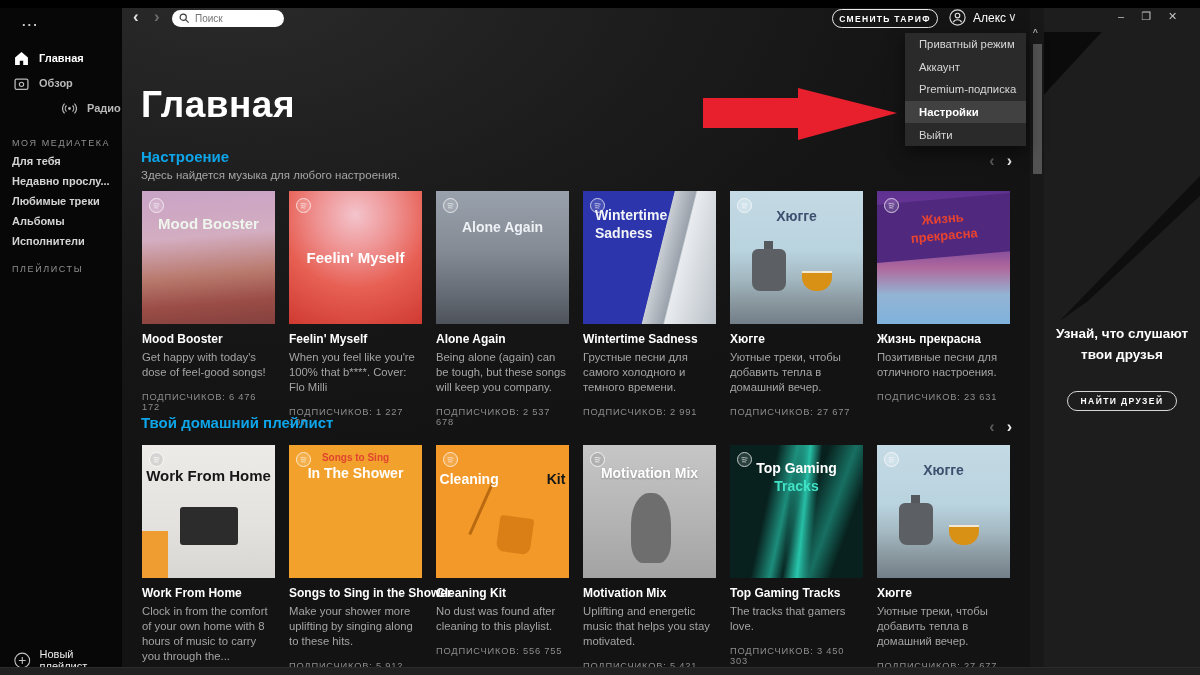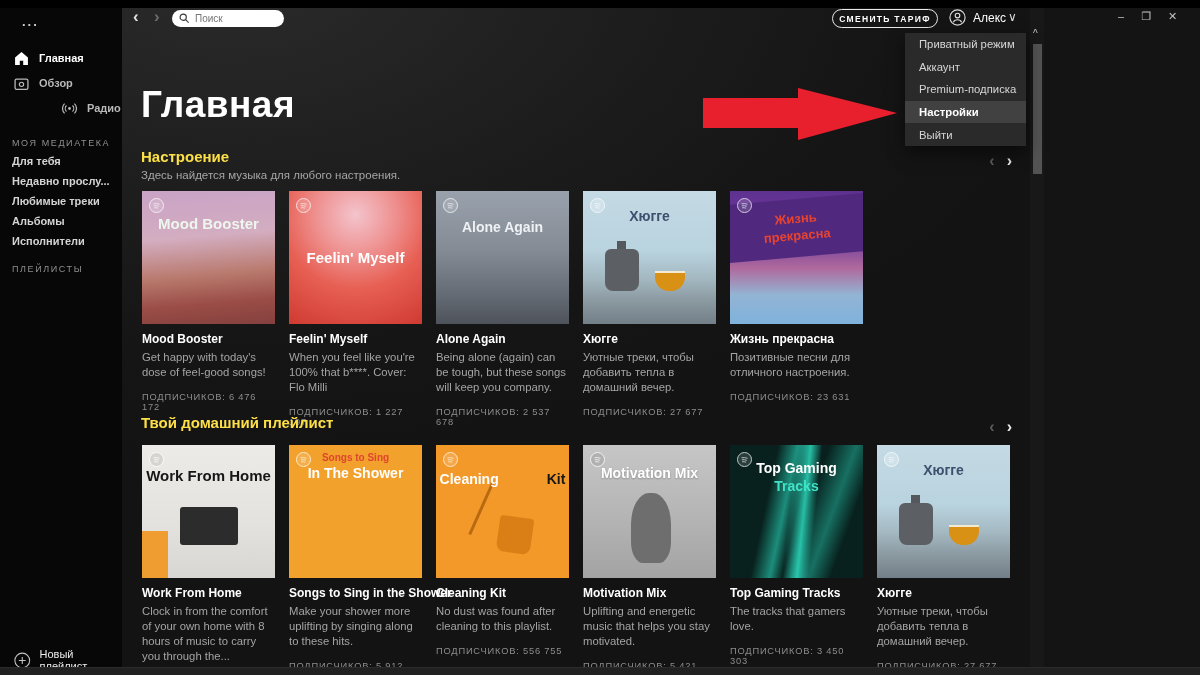--- a/index.html
+++ b/index.html
@@ -38,21 +38,21 @@
     letter-spacing:1.3px; cursor:pointer; font-family:"Liberation Sans",sans-serif; }
   .userbox { position:absolute; left:949px; top:9px; display:flex; align-items:center; cursor:pointer; }
   .userbox svg { width:17px; height:17px; }
   .username { margin-left:7px; font-size:12px; color:#fff; }
   .chev-down { position:absolute; left:1008px; top:10px; color:#dcdcdc; font-size:12px; cursor:pointer; }
 
   .page-title { position:absolute; left:141px; top:84px; font-size:37px; font-weight:800; color:#fff; letter-spacing:.5px; }
 
   .section { position:absolute; left:141px; width:871px; }
   .sec1 { top:148px; } .sec2 { top:414px; }
-  .sec-title { font-size:15px; font-weight:bold; color:#fde047; }
+  .sec-title { font-size:15px; font-weight:bold; color:#0ea5e9; }
   .sec-sub { margin-top:4px; font-size:11.5px; color:#a6a6a6; }
   .sec-arrows { position:absolute; right:0; top:6px; display:flex; gap:12px; }
   .sec-arrows .arr { font-size:16px; line-height:14px; cursor:pointer; font-weight:bold; }
   .arr-prev { color:#5c5c5c; } .arr-next { color:#ededed; }
 
   .cards { position:absolute; left:1px; display:flex; gap:14px; }
   .sec1 .cards { top:43px; } .sec2 .cards { top:31px; }
   .card { width:133px; }
   .cover { position:relative; width:133px; height:133px; cursor:pointer; overflow:hidden; }
   .cover-logo { position:absolute; left:7px; top:7px; width:15px; height:15px; opacity:.75; }
@@ -255,20 +255,35 @@
             </svg>
           <div class="cover-text">
               <span class="l1">Alone Again</span>
             </div>
         </div>
         <div class="card-title">Alone Again</div>
         <div class="card-desc">Being alone (again) can be tough, but these songs will keep you company.</div>
         <div class="card-subs">ПОДПИСЧИКОВ: 2 537 678</div>
       </div>
       <div class="card">
+        <div class="cover c-winter">
+          <svg class="cover-logo" viewBox="0 0 15 15">
+              <circle cx="7.5" cy="7.5" r="7" fill="rgba(255,255,255,.18)" stroke="#fff" stroke-width="1"></circle>
+              <path d="M4.5 5.8 a7 4.5 0 0 1 6 .5 M4.8 7.8 a6 3.8 0 0 1 5 .5 M5.1 9.8 a5 3 0 0 1 4 .4" fill="none" stroke="#fff" stroke-width=".9"></path>
+            </svg>
+          <div class="cover-text">
+            <span class="l1">Wintertime</span>
+            <span class="l2">Sadness</span>
+          </div>
+        </div>
+        <div class="card-title">Wintertime Sadness</div>
+        <div class="card-desc">Грустные песни для самого холодного и темного времени.</div>
+        <div class="card-subs">ПОДПИСЧИКОВ: 2 991</div>
+      </div>
+      <div class="card">
         <div class="cover c-hygge">
           <svg class="cover-logo" viewBox="0 0 15 15">
               <circle cx="7.5" cy="7.5" r="7" fill="rgba(255,255,255,.3)" stroke="#fff" stroke-width="1"></circle>
               <path d="M4.5 5.8 a7 4.5 0 0 1 6 .5 M4.8 7.8 a6 3.8 0 0 1 5 .5 M5.1 9.8 a5 3 0 0 1 4 .4" fill="none" stroke="#fff" stroke-width=".9"></path>
             </svg>
           <div class="teapot"></div>
           <div class="teacup"></div>
           <div class="cover-text">
               <span class="l1">Хюгге</span>
             </div>
@@ -397,20 +412,29 @@
         <div class="card-desc">Уютные треки, чтобы добавить тепла в домашний вечер.</div>
         <div class="card-subs">ПОДПИСЧИКОВ: 27 677</div>
       </div>
     </div>
   </section>
 
   <div class="scroll-col"></div>
   <span class="scroll-up">^</span>
   <div class="scroll-thumb"></div>
 
+  <aside class="friends">
+    <div class="tri-top"></div>
+    <div class="blade"></div>
+    <div class="friends-head">
+      <div>Узнай, что слушают</div>
+      <div>твои друзья</div>
+    </div>
+    <button class="find-btn">НАЙТИ ДРУЗЕЙ</button>
+  </aside>
 
   <div class="win-controls">
     <span>–</span>
     <span>❐</span>
     <span>✕</span>
   </div>
 
   <div class="dropdown">
     <div class="dd-item">Приватный режим</div>
     <div class="dd-item">Аккаунт</div>

